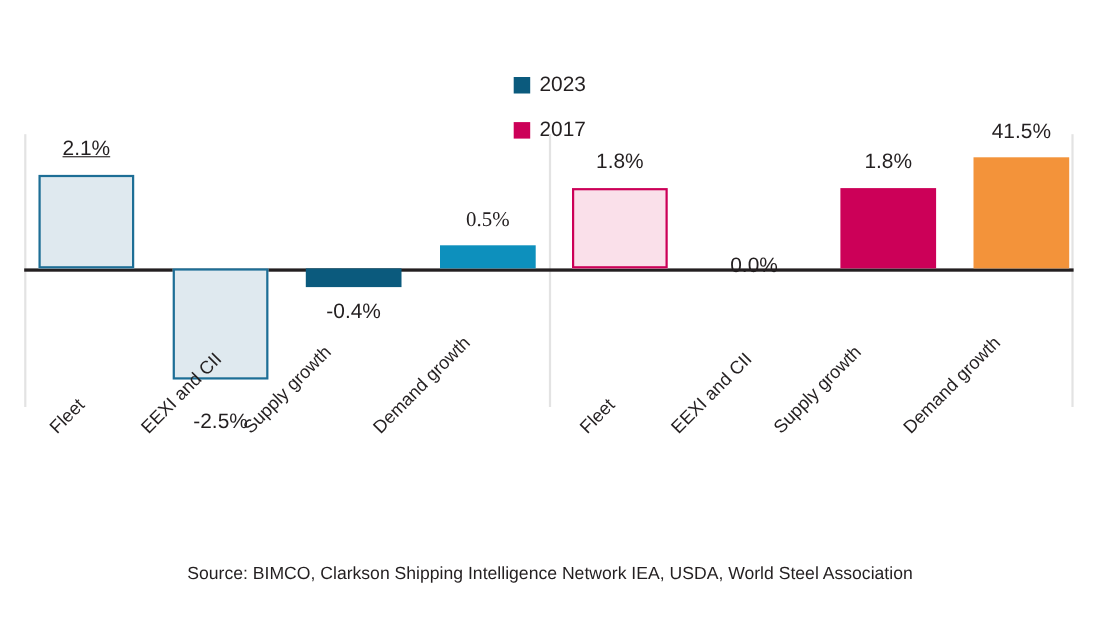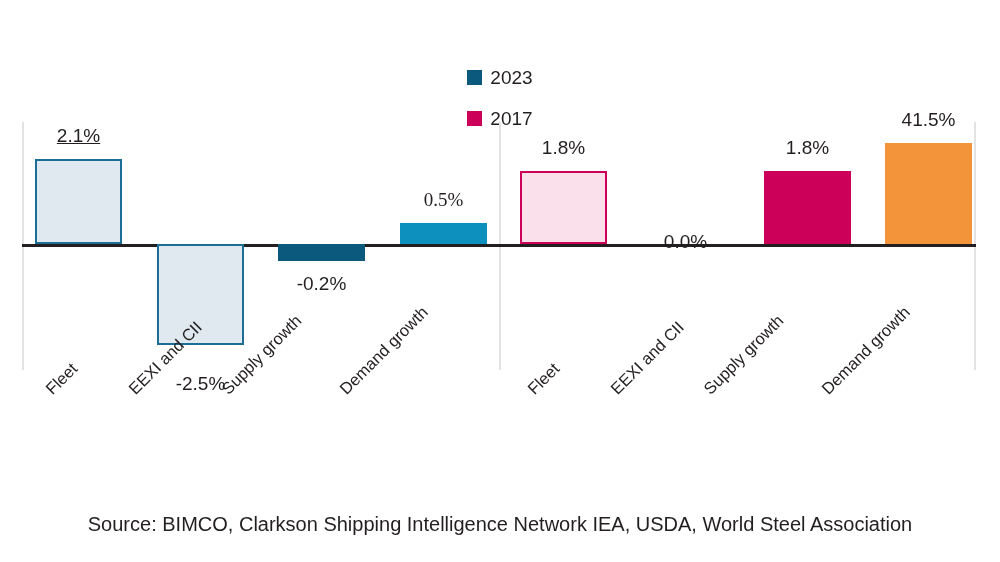--- a/index.html
+++ b/index.html
@@ -119,21 +119,21 @@
     transform-origin: left top;
   }
 
   
   .source-note {
     position: absolute;
     left: 0;
     top: 513px;
     width: 1000px;
     text-align: center;
-    font-size: 20px;
+    font-size: 16px;
     color: #231f20;
   }
 </style>
 </head>
 <body>
 
 <div id="chart-root">
 
 
   <div class="legend">
@@ -176,21 +176,21 @@
                 background:#cc0058;"></div>
 
     <div class="bar" style="left:863px; top:21px; width:87px; height:101px;
                 background:#f3933a;"></div>
   </div>
 
   <div class="value-label" style="left:35px; top:125px; width:87px;text-decoration:underline;">2.1%</div>
 
   <div class="value-label" style="left:157px; top:357px; width:87px;margin-top:16px;">-2.5%</div>
 
-  <div class="value-label" style="left:278px; top:273px; width:87px;">-0.2%</div>
+  <div class="value-label" style="left:278px; top:273px; width:87px;">-0.4%</div>
 
   <div class="value-label" style="left:400px; top:189px; width:87px;font-family:Liberation Serif, serif;">0.5%</div>
 
   <div class="value-label" style="left:520px; top:137px; width:87px;">1.8%</div>
 
   <div class="value-label" style="left:642px; top:207px; width:87px;margin-top:24px;">0.0%</div>
 
   <div class="value-label" style="left:764px; top:137px; width:87px;">1.8%</div>
 
   <div class="value-label" style="left:885px; top:109px; width:87px;">41.5%</div>

